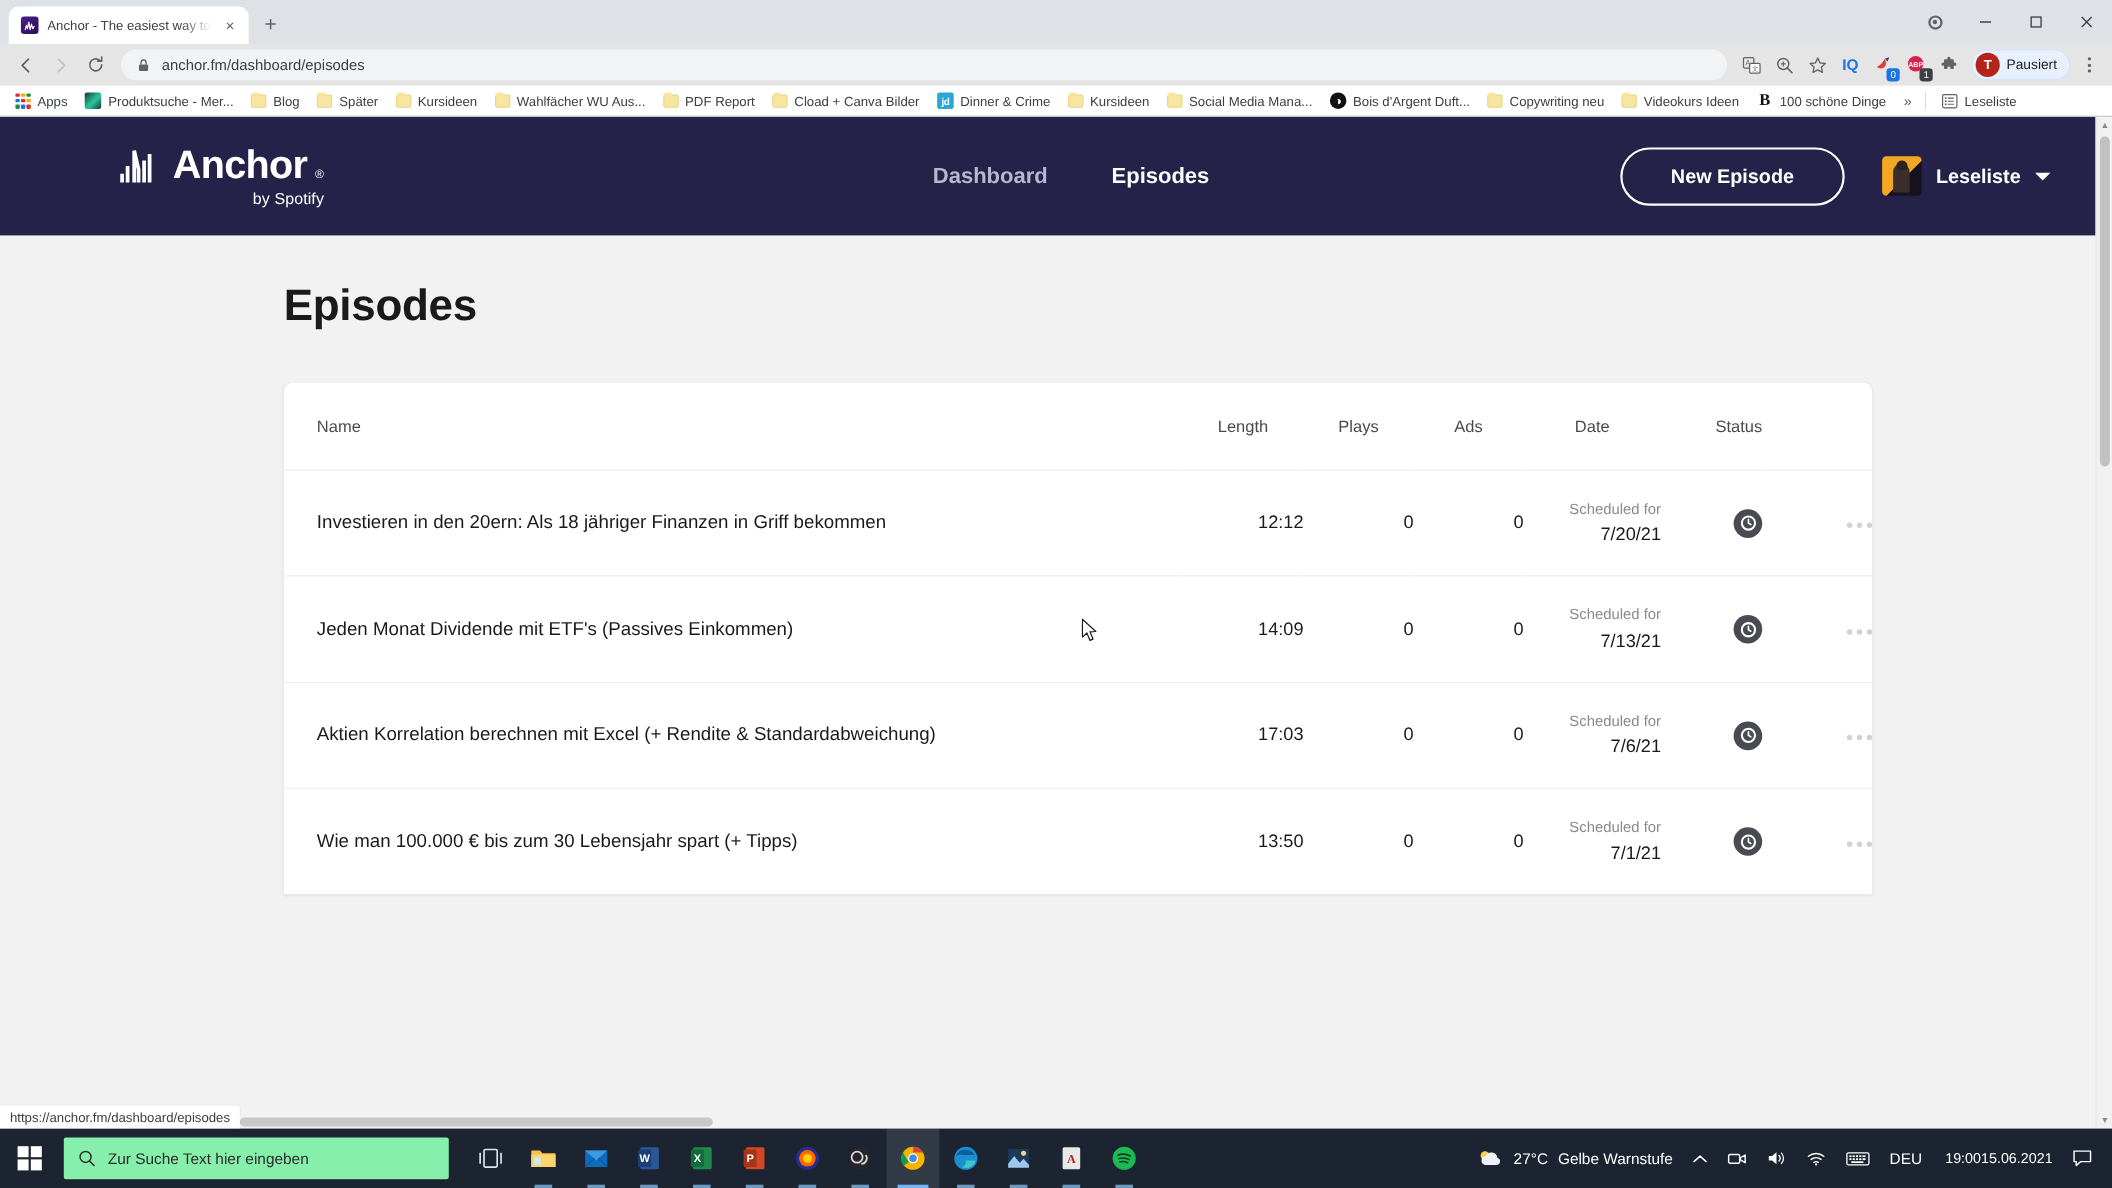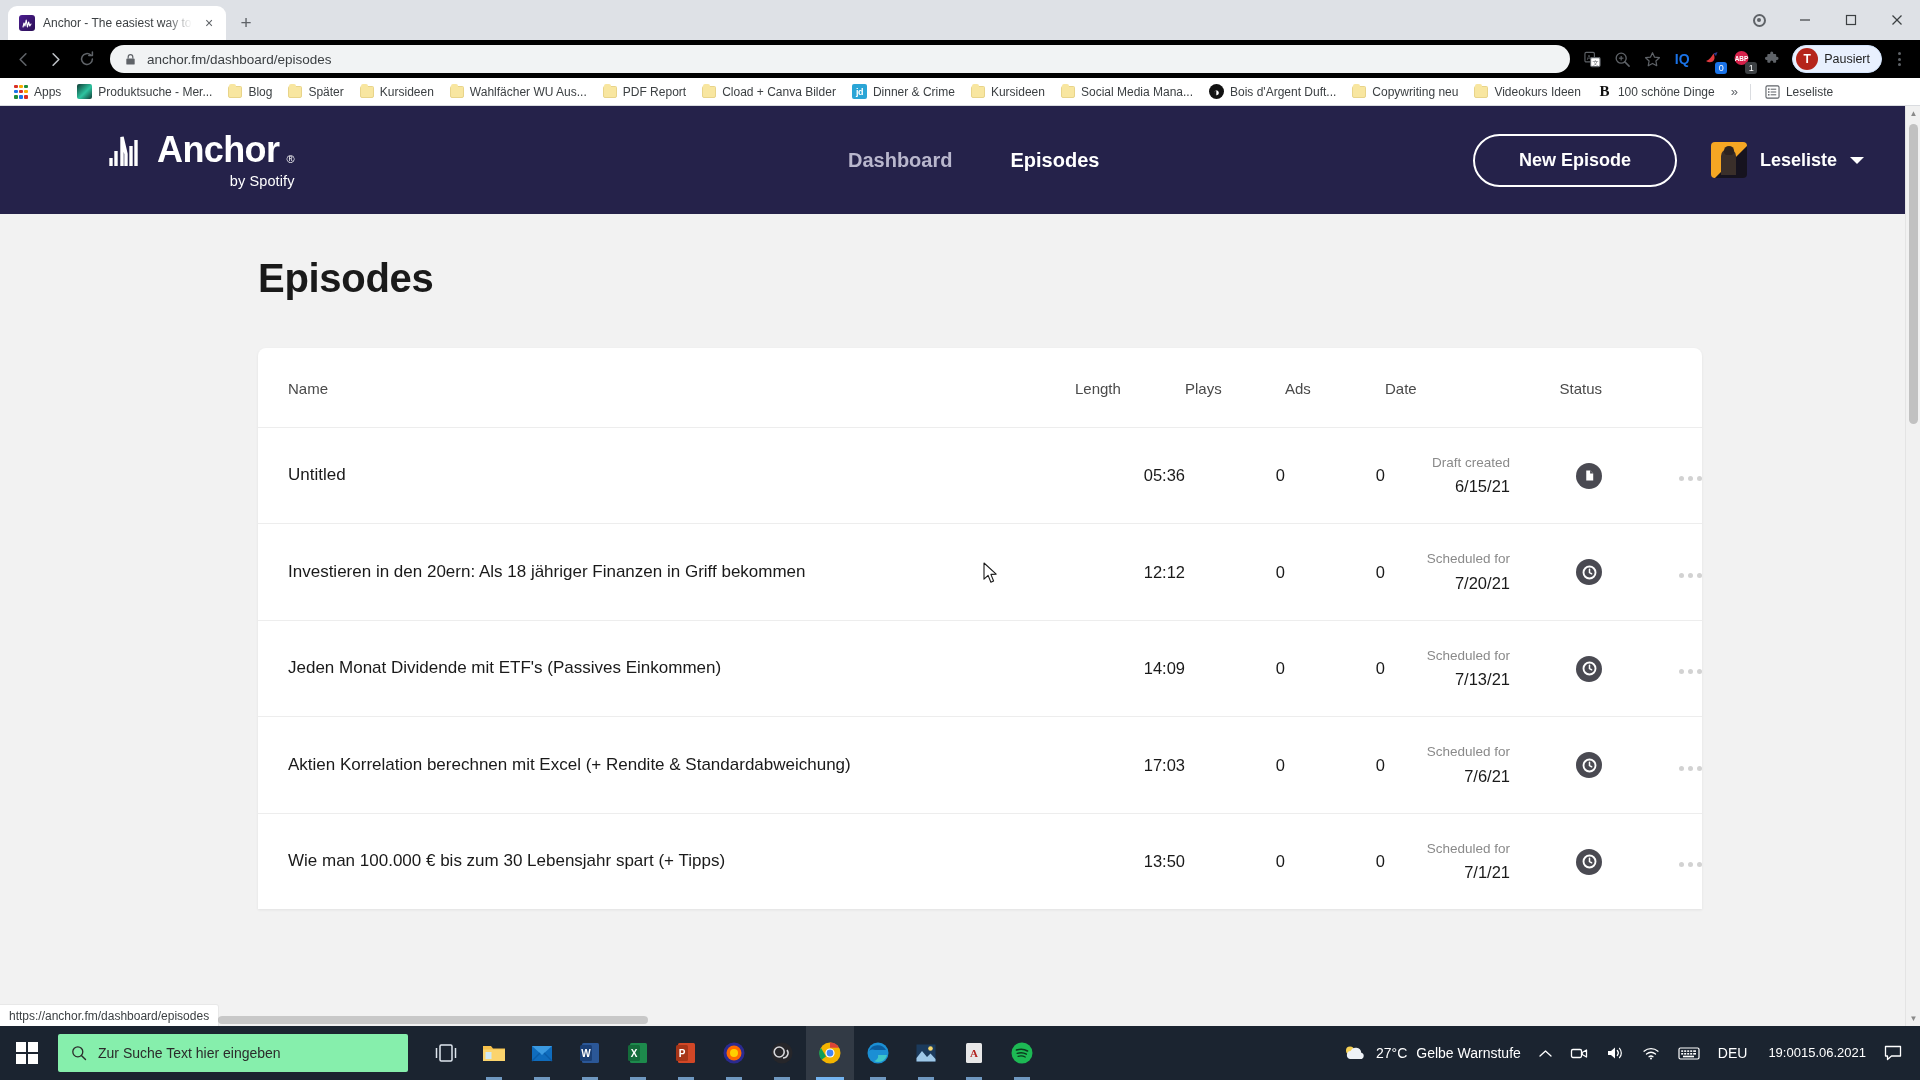--- a/index.html
+++ b/index.html
@@ -61,21 +61,21 @@
     width: 13px; height: 13px; border-radius: 50%;
     border: 2px solid #5f6368; position: relative;
   }
   .rec-dot::after {
     content:""; position:absolute; inset: 2.5px;
     border-radius: 50%; background: #5f6368;
   }
 
   
   .toolbar {
-    height: 38px; background: #000000;
+    height: 38px; background: #e5e5e5;
     display: flex; align-items: center; gap: 2px; padding: 0 8px;
   }
   .nav-btn {
     width: 30px; height: 30px; border-radius: 50%;
     display: flex; align-items: center; justify-content: center;
     color: #5f6368; flex: 0 0 30px;
   }
   .nav-btn.disabled { color: #bdc1c6; }
   .omnibox {
     flex: 1; height: 28px; background: #f1f3f4; border-radius: 14px;
@@ -222,21 +222,21 @@
     margin: 42px 0 0 258px; letter-spacing: -0.3px;
   }
 
   .card {
     margin: 47px 218px 0 258px; background: #ffffff;
     border-radius: 8px 8px 0 0; box-shadow: 0 1px 3px rgba(0,0,0,0.07);
   }
   table.episodes { width: 100%; border-collapse: collapse; table-layout: fixed; }
   table.episodes th {
     font-size: 15px; font-weight: normal; color: #4a4a4a;
-    text-align: left; padding: 32px 0 30px 0; vertical-align: middle;
+    text-align: center; padding: 32px 0 30px 0; vertical-align: middle;
   }
   table.episodes th.name { text-align: left; padding-left: 30px; }
   table.episodes td {
     font-size: 16.5px; color: #1a1a1a; text-align: right;
     vertical-align: middle; padding: 26px 0;
     border-top: 1px solid #ededed;
   }
   table.episodes td.name {
     text-align: left; padding-left: 30px; padding-right: 60px;
     line-height: 1.45; font-size: 17px;
@@ -600,47 +600,20 @@
               <th>Length</th>
               <th>Plays</th>
               <th>Ads</th>
               <th>Date</th>
               <th style="text-align:right">Status</th>
               <th></th>
             </tr>
           </thead>
           <tbody>
 
-            <tr>
-              <td class="name">Untitled</td>
-              <td>05:36</td>
-              <td>0</td>
-              <td>0</td>
-              <td>
-                <span class="date-cell">
-                  <span class="sub">Draft created</span>
-                  <span class="main">6/15/21</span>
-                </span>
-              </td>
-              <td class="status-cell">
-                <span class="status-icon">
-                  <svg width="13" height="13" viewBox="0 0 14 14">
-                      <path d="M3.5 1.5 h4.2 L11 4.8 V12.5 H3.5 Z" fill="#fff"></path>
-                      <path d="M7.7 1.5 V4.8 H11" fill="#4a4a52"></path>
-                    </svg>
-                </span>
-              </td>
-              <td class="more-cell">
-                <span class="more-dots">
-                    <i></i>
-                    <i></i>
-                    <i></i>
-                  </span>
-              </td>
-            </tr>
 
             <tr>
               <td class="name">Investieren in den 20ern: Als 18 jähriger Finanzen in Griff bekommen</td>
               <td>12:12</td>
               <td>0</td>
               <td>0</td>
               <td>
                 <span class="date-cell">
                   <span class="sub">Scheduled for</span>
                   <span class="main">7/20/21</span>

